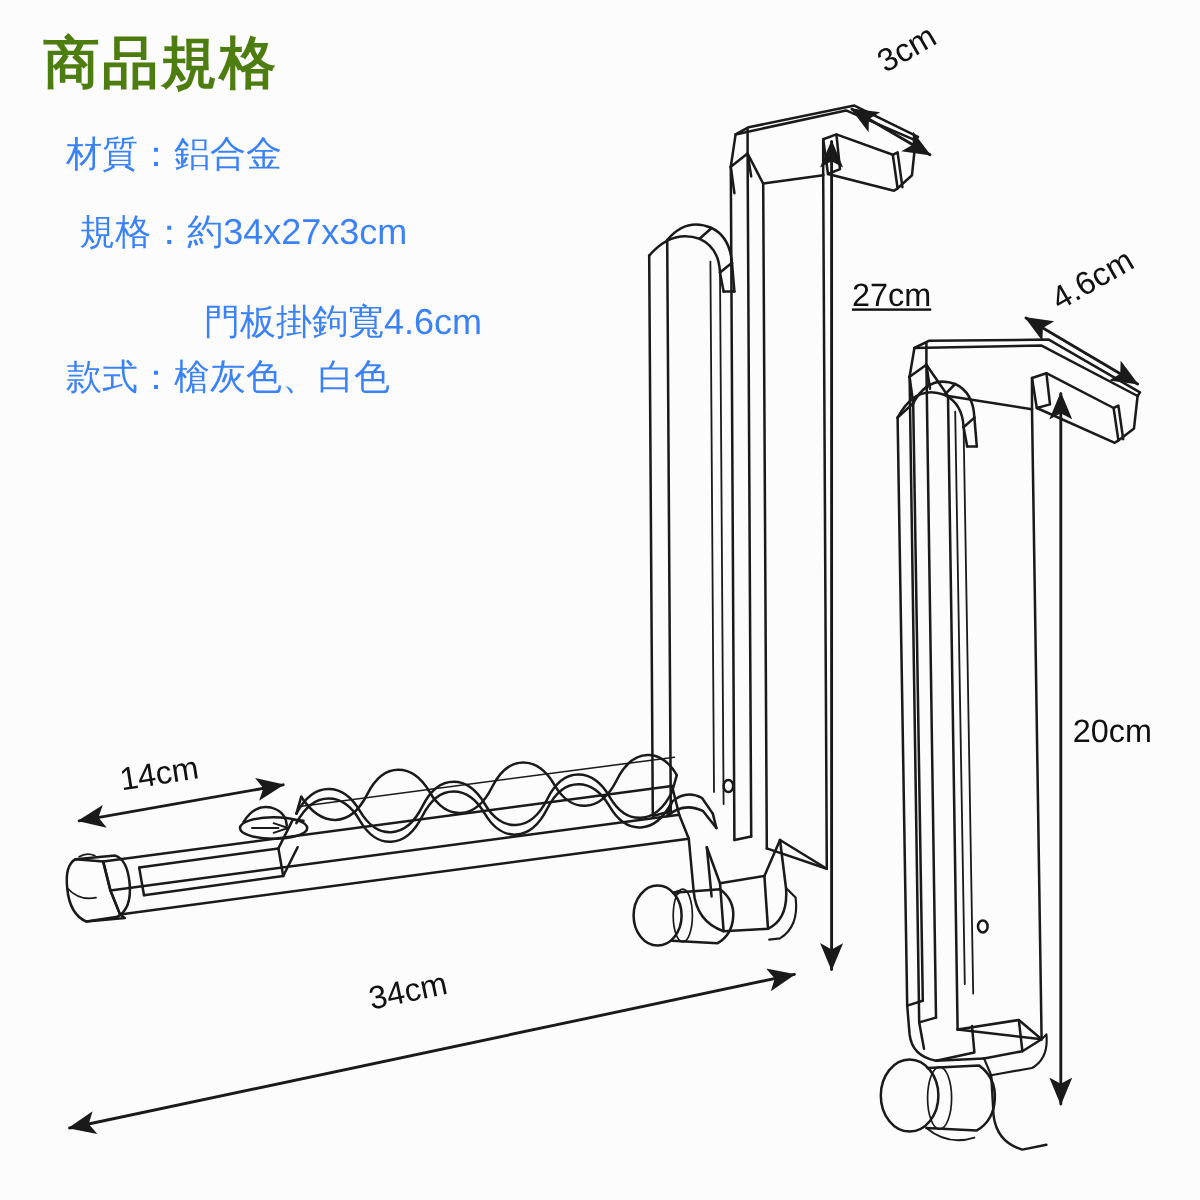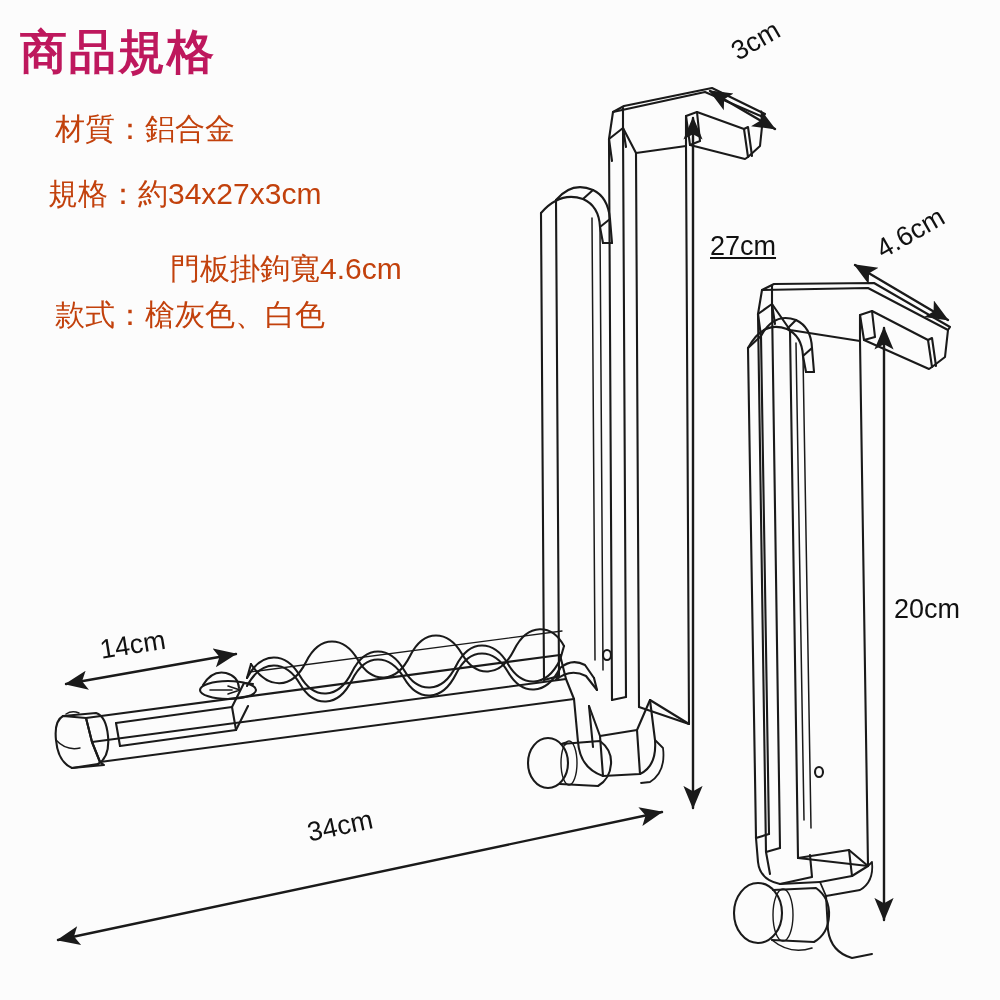--- a/index.html
+++ b/index.html
@@ -8,30 +8,30 @@
     width:1000px;height:1000px;
     background:#fcfcfc;
     font-family:"Liberation Sans","DejaVu Sans",sans-serif;
     overflow:hidden;position:relative;
   }
   #stage{position:absolute;inset:0;width:1000px;height:1000px;}
   #art{position:absolute;left:0;top:0;width:1000px;height:1000px;}
 
   .spec-text{position:absolute;left:0;top:0;width:560px;}
   .spec-title{
-    position:absolute;left:20px;top:28px;
+    position:absolute;left:36px;top:28px;
     font-size:47px;font-weight:700;letter-spacing:2px;
-    color:#be185d;line-height:1;white-space:nowrap;
+    color:#4d7c0f;line-height:1;white-space:nowrap;
   }
   .spec-line{
-    position:absolute;font-size:30px;color:#c2410c;
+    position:absolute;font-size:30px;color:#3b82f6;
     line-height:1;white-space:nowrap;font-weight:400;
   }
   .spec-line.l0{left:55px;top:114px;}
-  .spec-line.l1{left:48px;top:179px;}
+  .spec-line.l1{left:66px;top:179px;}
   .spec-line.l2{left:170px;top:254px;}
   .spec-line.l3{left:55px;top:300px;}
 
   .dim{
     position:absolute;font-size:27px;color:#111;
     line-height:1;white-space:nowrap;font-weight:400;
   }
   .dim-3cm   {left:727px;top:42px; transform:rotate(-30deg);transform-origin:left top;}
   .dim-27cm  {left:710px;top:233px;text-decoration:underline;}
   .dim-46cm  {left:872px;top:240px;transform:rotate(-30deg);transform-origin:left top;}

